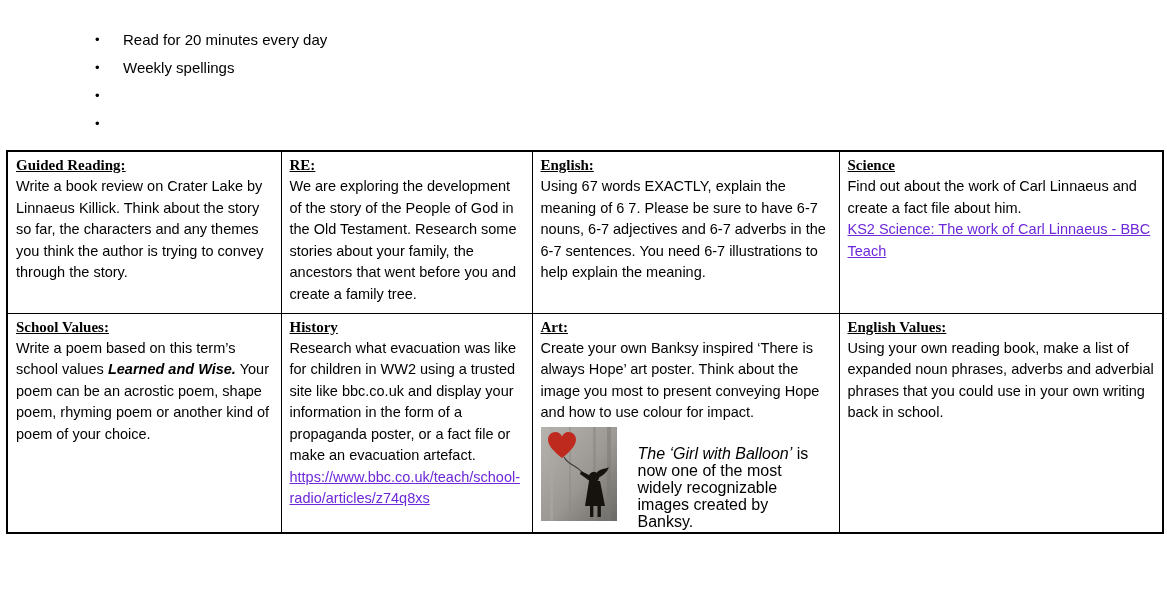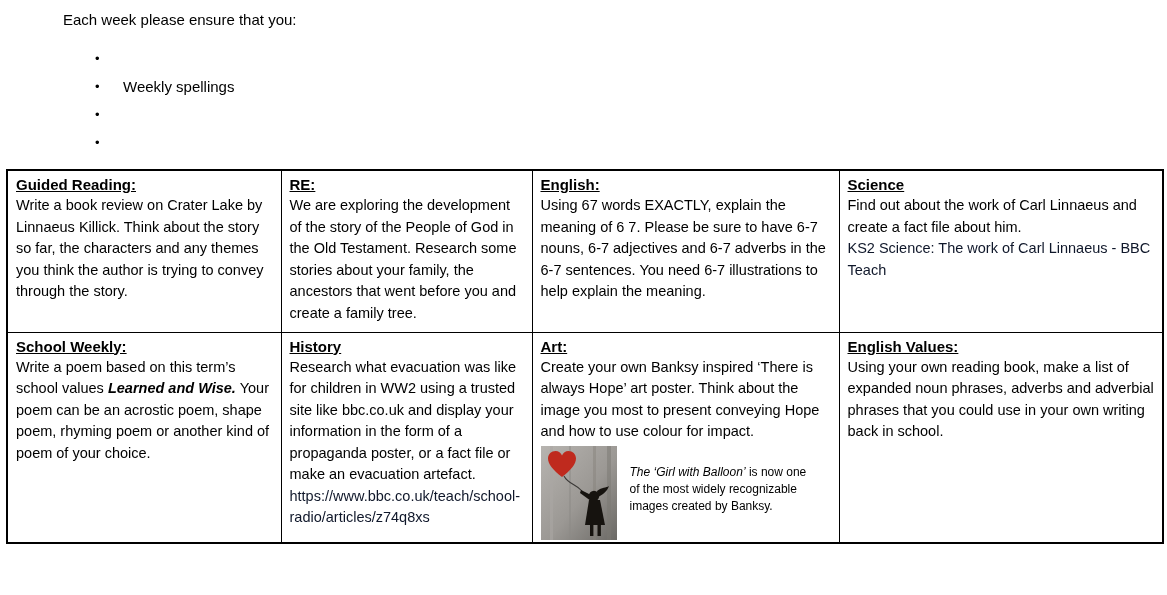--- a/index.html
+++ b/index.html
@@ -33,51 +33,53 @@
     line-height: 21.5px;
   }
   tr.grid-row-1 td { height: 162px; }
   tr.grid-row-2 td { height: 208px; }
 
   .cell-title {
     font-weight: bold;
     text-decoration: underline;
     font-size: 15px;
     line-height: 21px;
+    font-family: Liberation Serif, serif;
   }
   .cell-body { }
   .emph-bold-italic { font-weight: bold; font-style: italic; }
   .link {
-    color: #0f172a;
+    color: #6d28d9;
+    text-decoration: underline;
     cursor: pointer;
     overflow-wrap: anywhere;
     display: inline-block;
   }
   .bold-word { font-weight: bold; }
 
   .art-figure { display: flex; margin-top: 3px; }
   .banksy-img { width: 76px; height: 94px; flex: 0 0 auto; display: block; }
   .art-caption {
-    margin-left: 13px;
+    margin-left: 21px;
     padding-top: 18px;
-    font-size: 12px;
+    font-size: 16px;
     line-height: 17px;
     width: 185px;
   }
   .caption-italic { font-style: italic; }
 </style>
 </head>
 <body>
 
 <div class="top-section">
-  <div class="intro-heading">Each week please ensure that you:</div>
 
   <div class="bullet-list">
     <div class="bullet-row">
       <span class="bullet-marker">•</span>
+      <span>Read for 20 minutes every day</span>
     </div>
     <div class="bullet-row">
       <span class="bullet-marker">•</span>
       <span>Weekly spellings</span>
     </div>
     <div class="bullet-row">
       <span class="bullet-marker">•</span>
     </div>
     <div class="bullet-row">
       <span class="bullet-marker">•</span>
@@ -108,21 +110,21 @@
       <div class="cell-body">Using 67 words EXACTLY, explain the meaning of 6 7. Please be sure to have 6-7 nouns, 6-7 adjectives and 6-7 adverbs in the 6-7 sentences. You need 6-7 illustrations to help explain the meaning.</div>
     </td>
     <td>
       <div class="cell-title">Science</div>
       <div class="cell-body">Find out about the work of Carl Linnaeus and create a fact file about him.</div>
       <a class="link">KS2 Science: The work of Carl Linnaeus - BBC Teach</a>
     </td>
   </tr>
   <tr class="grid-row-2">
     <td>
-      <div class="cell-title">School Weekly:</div>
+      <div class="cell-title">School Values:</div>
       <div class="cell-body"><span>Write a poem based on this term’s school values </span><span class="emph-bold-italic">Learned and Wise.</span><span> Your poem can be an acrostic poem, shape poem, rhyming poem or another kind of poem of your choice.</span></div>
     </td>
     <td>
       <div class="cell-title">History</div>
       <div class="cell-body">Research what evacuation was like for children in WW2 using a trusted site like bbc.co.uk and display your information in the form of a propaganda poster, or a fact file or make an evacuation artefact.</div>
       <a class="link">https://www.bbc.co.uk/teach/school-radio/articles/z74q8xs</a>
     </td>
     <td>
       <div class="cell-title">Art:</div>
       <div class="cell-body">Create your own Banksy inspired ‘There is always Hope’ art poster. Think about the image you most to present conveying Hope and how to use colour for impact.</div>

